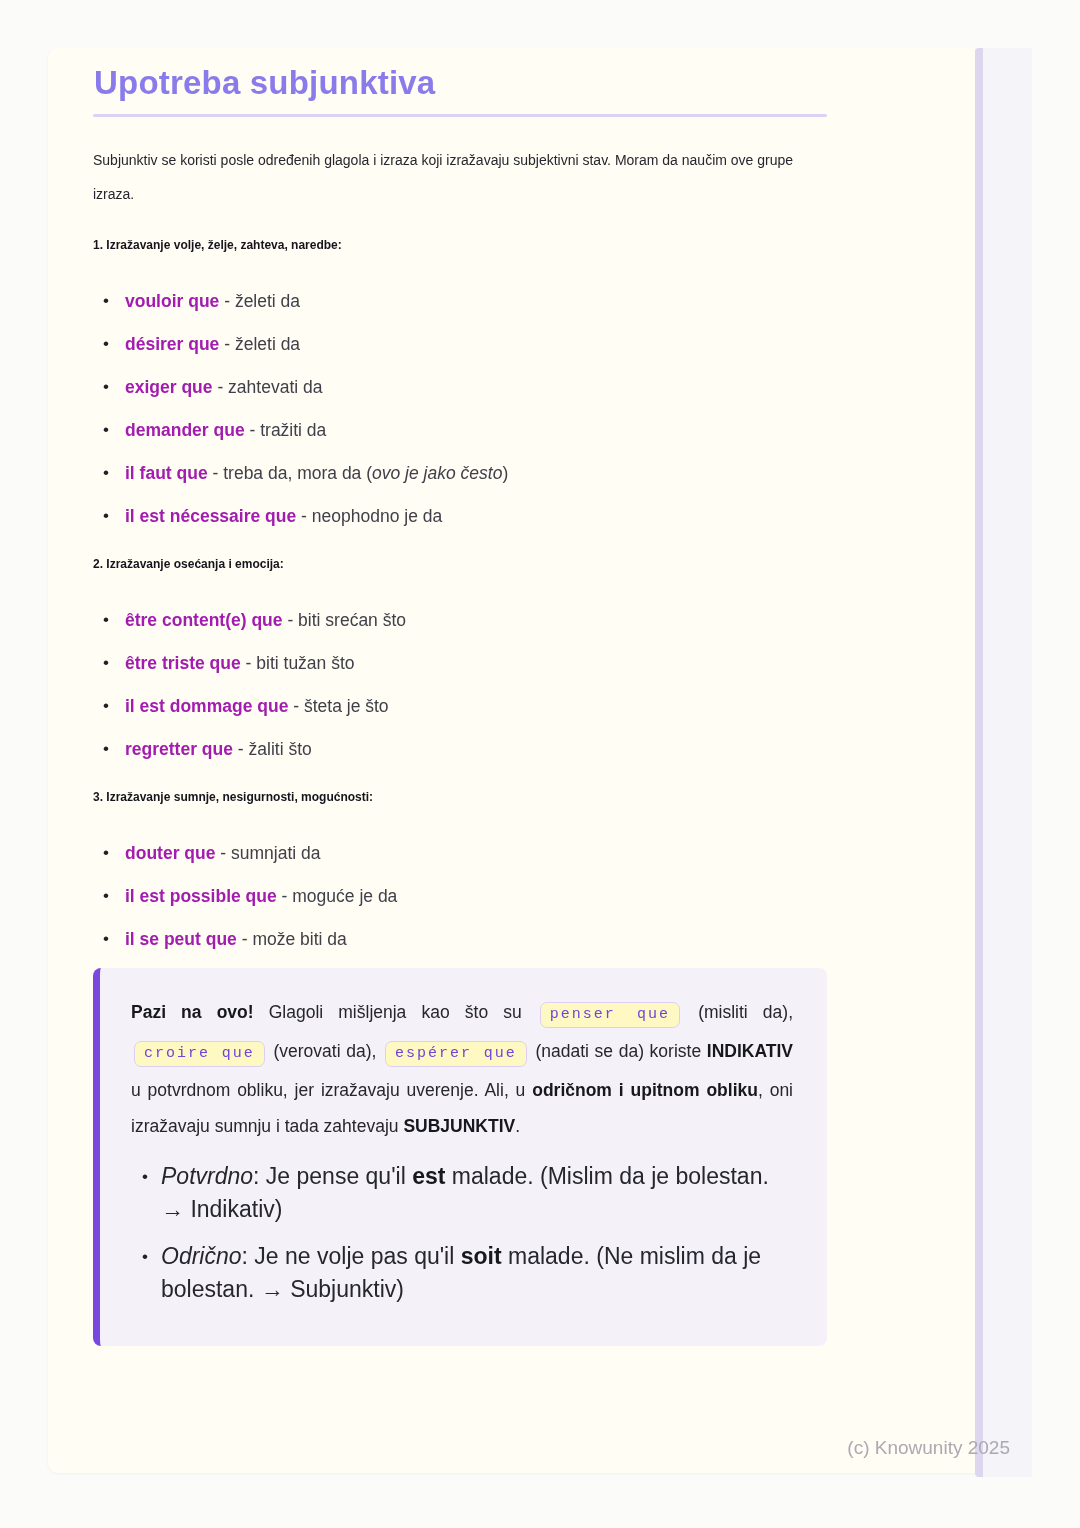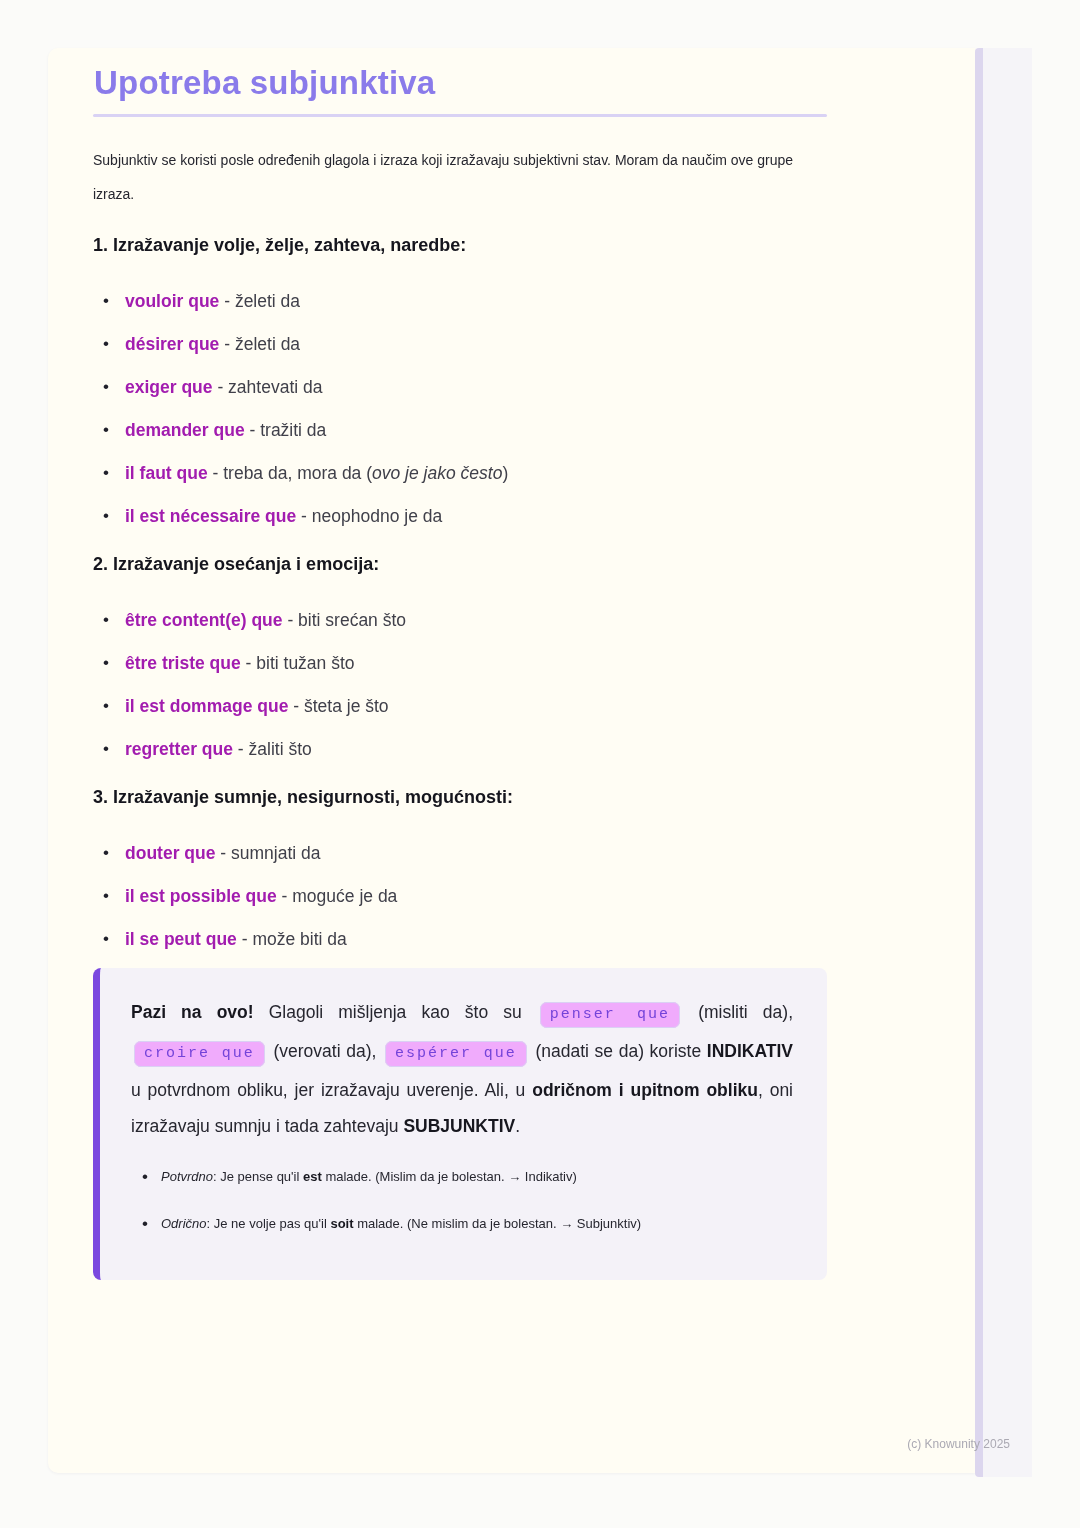--- a/index.html
+++ b/index.html
@@ -32,21 +32,21 @@
   }
   .rule { height: 3px; background: #d9d2f4; border-radius: 2px; margin-top: 11px; }
 
   p.intro {
     margin: 26px 0 0 0;
     font-size: 14px; line-height: 34px; color: #26262f;
   }
 
   h2.sec {
     margin: 22px 0 0 0;
-    font-size: 18px; line-height: 24px; font-weight: 700; color: #15151d;
+    font-size: 12px; line-height: 24px; font-weight: 700; color: #15151d;
   }
 
   ul.lst { list-style: none; margin: 30px 0 0 0; padding: 0; }
   ul.lst li {
     position: relative; padding-left: 32px; margin-bottom: 15px;
     font-size: 17.5px; line-height: 28px; color: #40404a;
   }
   ul.lst li::before {
     content: "\2022"; position: absolute; left: 10px; top: 0;
     color: #20202a; font-size: 17px;
@@ -64,29 +64,29 @@
     width: 734px;
   }
   .callout p.cp {
     margin: 0; font-size: 17.5px; line-height: 36px;
     color: #26262f; text-align: justify;
   }
   .callout p.cp strong { color: #17171f; }
   code.chip {
     font-family: "Liberation Mono", "DejaVu Sans Mono", monospace;
     font-size: 15px; letter-spacing: 2px;
-    color: #7443d9; background: #f0abfc;
+    color: #7443d9; background: #fef9c3;
     border: 1px solid #dbd0f4; border-radius: 7px;
     padding: 3px 9px 4px 9px; margin: 0 3px;
     white-space: nowrap;
   }
   ul.clst { list-style: none; margin: 16px 0 0 0; padding: 0; }
   ul.clst li {
     position: relative; padding-left: 30px; margin-bottom: 14px;
-    font-size: 13px; line-height: 33px; color: #26262f;
+    font-size: 23px; line-height: 33px; color: #26262f;
   }
   ul.clst li::before {
     content: "\2022"; position: absolute; left: 11px; top: 0;
     color: #20202a; font-size: 17px;
   }
   ul.clst li strong { color: #17171f; }
   em.lead { font-style: italic; }
 
   
   .strip-line {
@@ -96,21 +96,21 @@
   }
   .strip-panel {
     position: absolute; left: 983px; top: 48px;
     width: 49px; height: 1429px;
     background: #f5f4f8;
   }
 
   .footer {
     position: absolute; left: 0; top: 1437px; width: 1010px;
     text-align: right;
-    font-size: 12px; color: #aba9b3; z-index: 5;
+    font-size: 19px; color: #aba9b3; z-index: 5;
   }
 </style>
 </head>
 <body>
 
 <div class="canvas">
 
   <div class="card">
     <div class="content">
 

